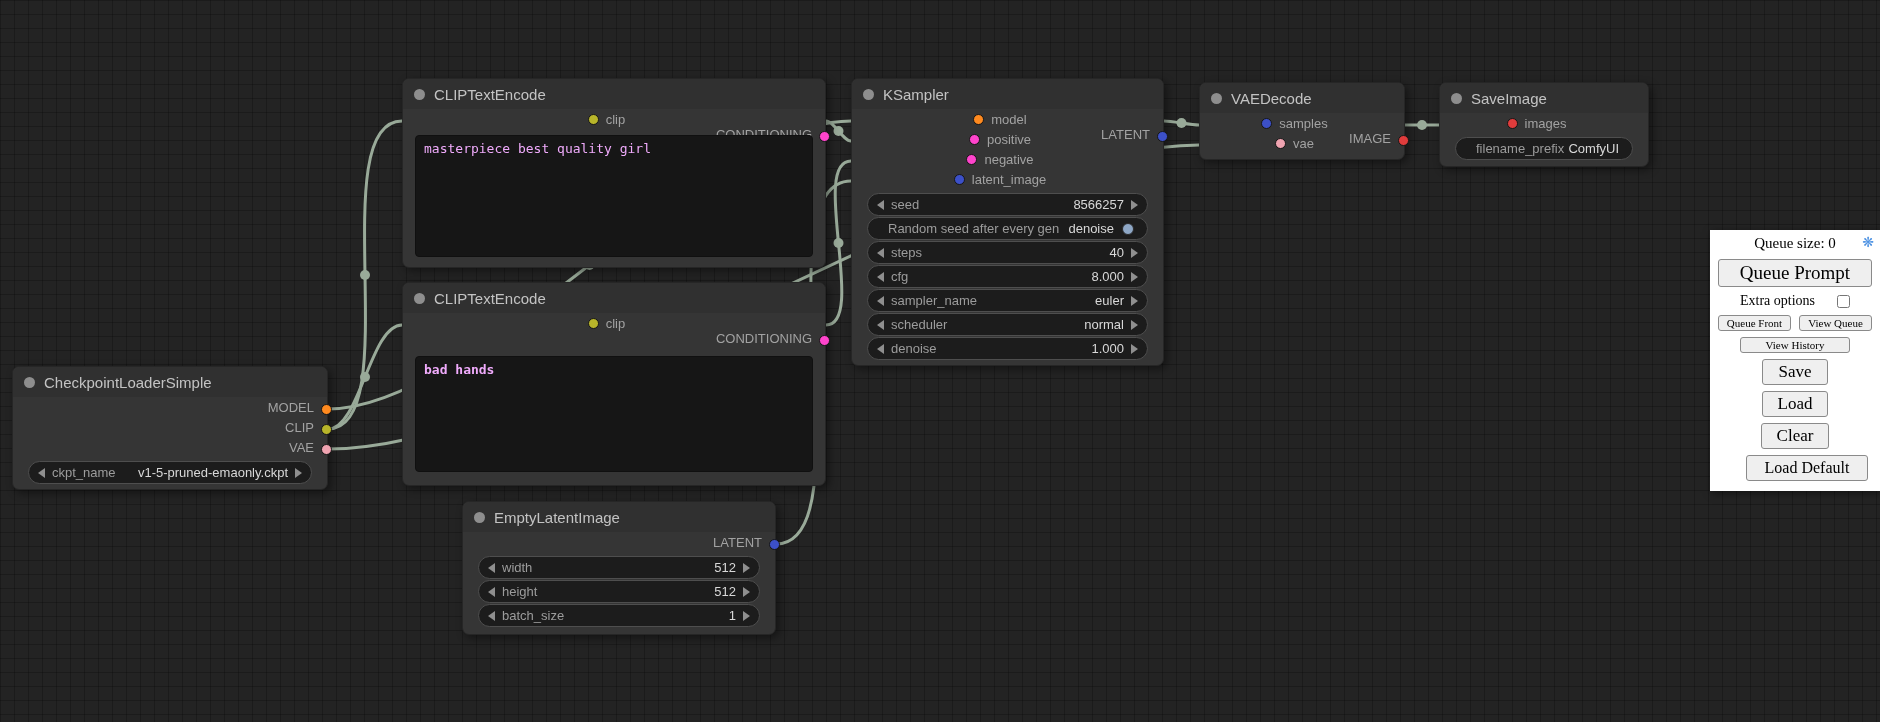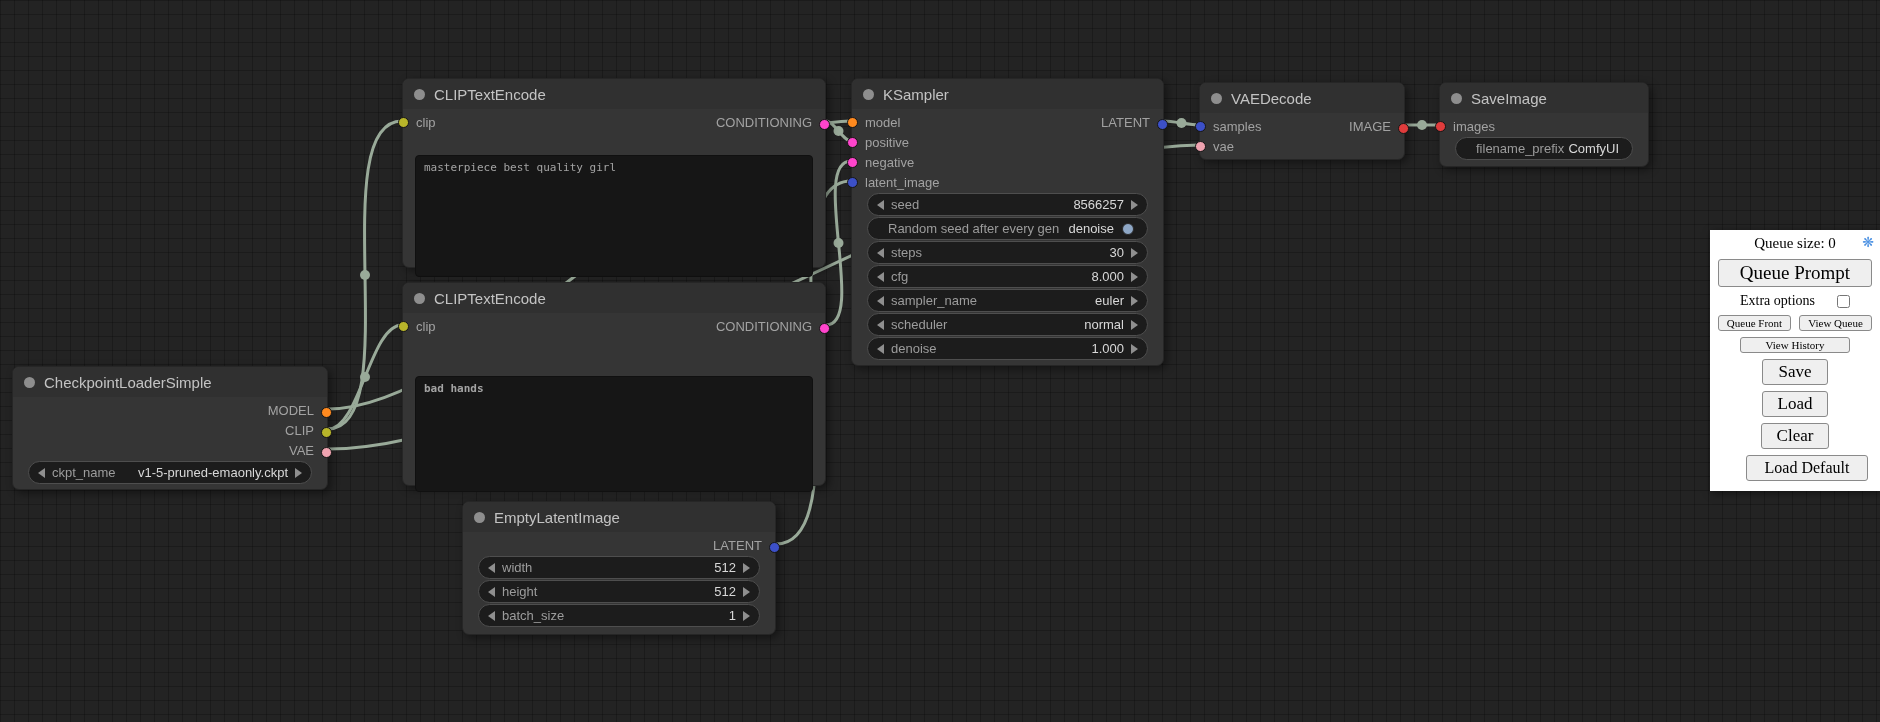--- a/index.html
+++ b/index.html
@@ -28,21 +28,21 @@
   .node-title {
     height: 30px; display: flex; align-items: center; gap: 9px;
     padding: 0 11px;
     background: #303030;
     border-radius: 7px 7px 0 0;
     font-size: 15px; color: #c3c3c3;
   }
   .title-dot { width: 11px; height: 11px; border-radius: 50%; background: #8e8e8e; flex: none; }
 
   .slots { padding-top: 3px; }
-  .slot-row { height: 20px; display: flex; align-items: center; padding: 0 10px; font-size: 13px; color: #a2a2a2; }
+  .slot-row { height: 20px; display: flex; align-items: center; padding: 0 10px; font-size: 13px; color: #a2a2a2; flex-direction: column; }
   .slot-in  { display: flex; align-items: center; gap: 7px; }
   .slot-out { display: flex; align-items: flex-end; gap: 7px; margin-left: auto; }
   .dot { width: 11px; height: 11px; border-radius: 50%; background: #888; border: 1px solid #161616; flex: none; }
   .slot-in  > .dot { margin-left: -15px; }
   .slot-out > .dot { margin-right: -15px; }
 
   .widget {
     height: 23px; margin: 1px 15px 0;
     background: #1c1c1c;
     border: 1px solid #4e4e4e;
@@ -56,26 +56,26 @@
   .w-label { margin-left: 7px; white-space: nowrap; }
   .w-value { margin-left: auto; color: #d8d8d8; white-space: nowrap; }
   .widget.no-arrows { padding: 0 13px; }
   .toggle-dot { width: 12px; height: 12px; border-radius: 50%; margin-left: 8px; border: 1px solid #2a2a2a; flex: none; }
 
   .prompt {
     position: absolute; left: 12px; right: 12px;
     background: #161616;
     border: 1px solid #101010;
     border-radius: 4px;
-    color: #a3a3a3;
+    color: #f0abfc;
     font-family: "DejaVu Sans Mono", monospace;
-    font-size: 11px;
+    font-size: 13px;
     padding: 5px 8px;
     resize: none; overflow: hidden; outline: none;
-    display: block; width: calc(100% - 24px); margin-top: 20px;
+    display: block; width: calc(100% - 24px);
   }
 
   
   #menu {
     position: absolute; left: 1710px; top: 230px; width: 170px; z-index: 3;
     background: #ffffff; color: #000;
     font-family: "Liberation Serif", serif;
     padding: 4px 8px 10px;
     display: flex; flex-direction: column; align-items: center; gap: 6px;
     box-shadow: 2px 2px 8px rgba(0,0,0,0.5);
@@ -237,21 +237,21 @@
       <span class="arrow-r"></span>
     </div>
     <div class="widget no-arrows">
       <span class="w-label">Random seed after every gen</span>
       <span class="w-value">denoise</span>
       <span class="toggle-dot" style="background: rgb(142, 167, 198);"></span>
     </div>
     <div class="widget">
       <span class="arrow-l"></span>
       <span class="w-label">steps</span>
-      <span class="w-value">30</span>
+      <span class="w-value">40</span>
       <span class="arrow-r"></span>
     </div>
     <div class="widget">
       <span class="arrow-l"></span>
       <span class="w-label">cfg</span>
       <span class="w-value">8.000</span>
       <span class="arrow-r"></span>
     </div>
     <div class="widget">
       <span class="arrow-l"></span>

